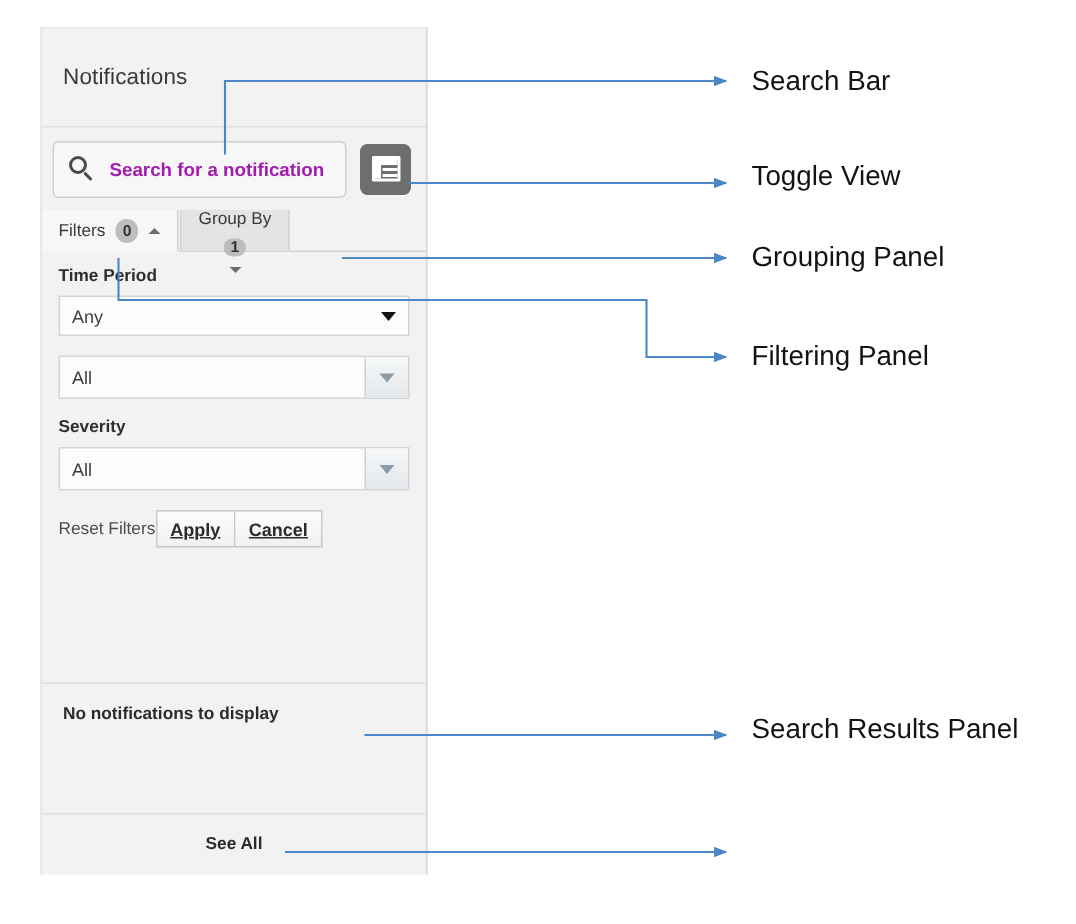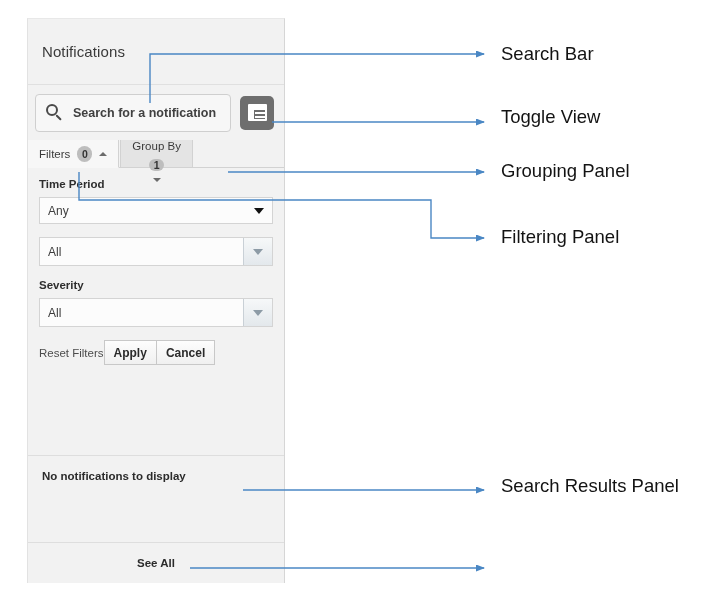--- a/index.html
+++ b/index.html
@@ -59,21 +59,21 @@
   }
   .search-icon .handle {
     position: absolute; left: 10px; top: 10px;
     width: 7px; height: 2.4px;
     background: #4a4a4a;
     transform: rotate(45deg);
     transform-origin: left center;
     border-radius: 1px;
   }
   .search-placeholder {
-    font-size: 12.5px; font-weight: bold; color: #404040;
+    font-size: 12.5px; font-weight: bold; color: #a21caf;
   }
   .toggle-btn {
     width: 34px; height: 34px;
     background: #6e6e6e;
     border-radius: 5px;
     display: flex; align-items: center; justify-content: center;
     flex: none;
   }
   .toggle-icon { width: 19px; height: 17px; position: relative; }
   .toggle-icon .outer {
@@ -191,20 +191,21 @@
   }
   .reset-link { font-size: 11.5px; color: #4c4c4c; }
   .btn-group { display: flex; }
   .btn {
     height: 25px; min-width: 52px;
     background: linear-gradient(#fdfdfd, #f0f0f0);
     border: 1px solid #c8c8c8;
     display: flex; align-items: center; justify-content: center;
     font-size: 12px; font-weight: bold; color: #2b2b2b;
     padding: 0 9px;
+    text-decoration: underline;
   }
   .btn + .btn { border-left: none; }
 
   
   .results {
     position: absolute; left: 0; right: 0;
     top: 436px; bottom: 41px;
     border-top: 1px solid #dedede;
     padding: 14px 0 0 14px;
   }

